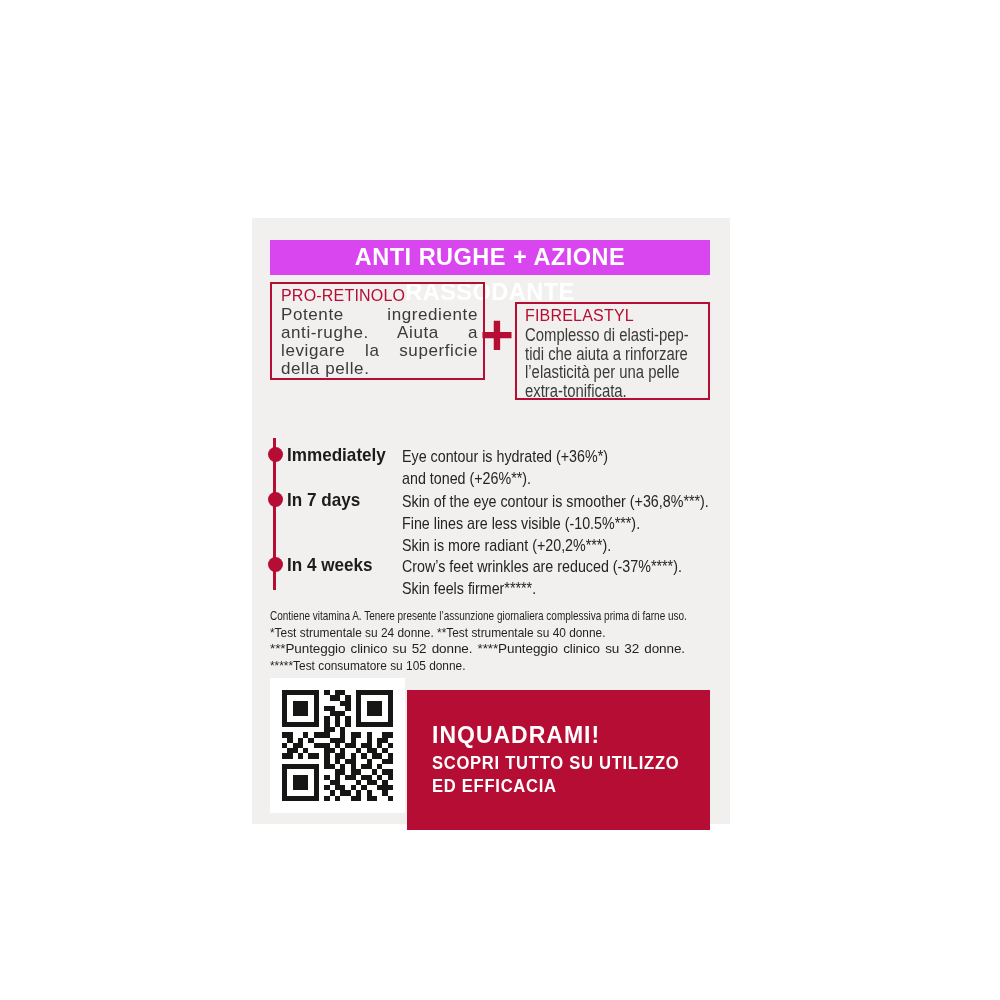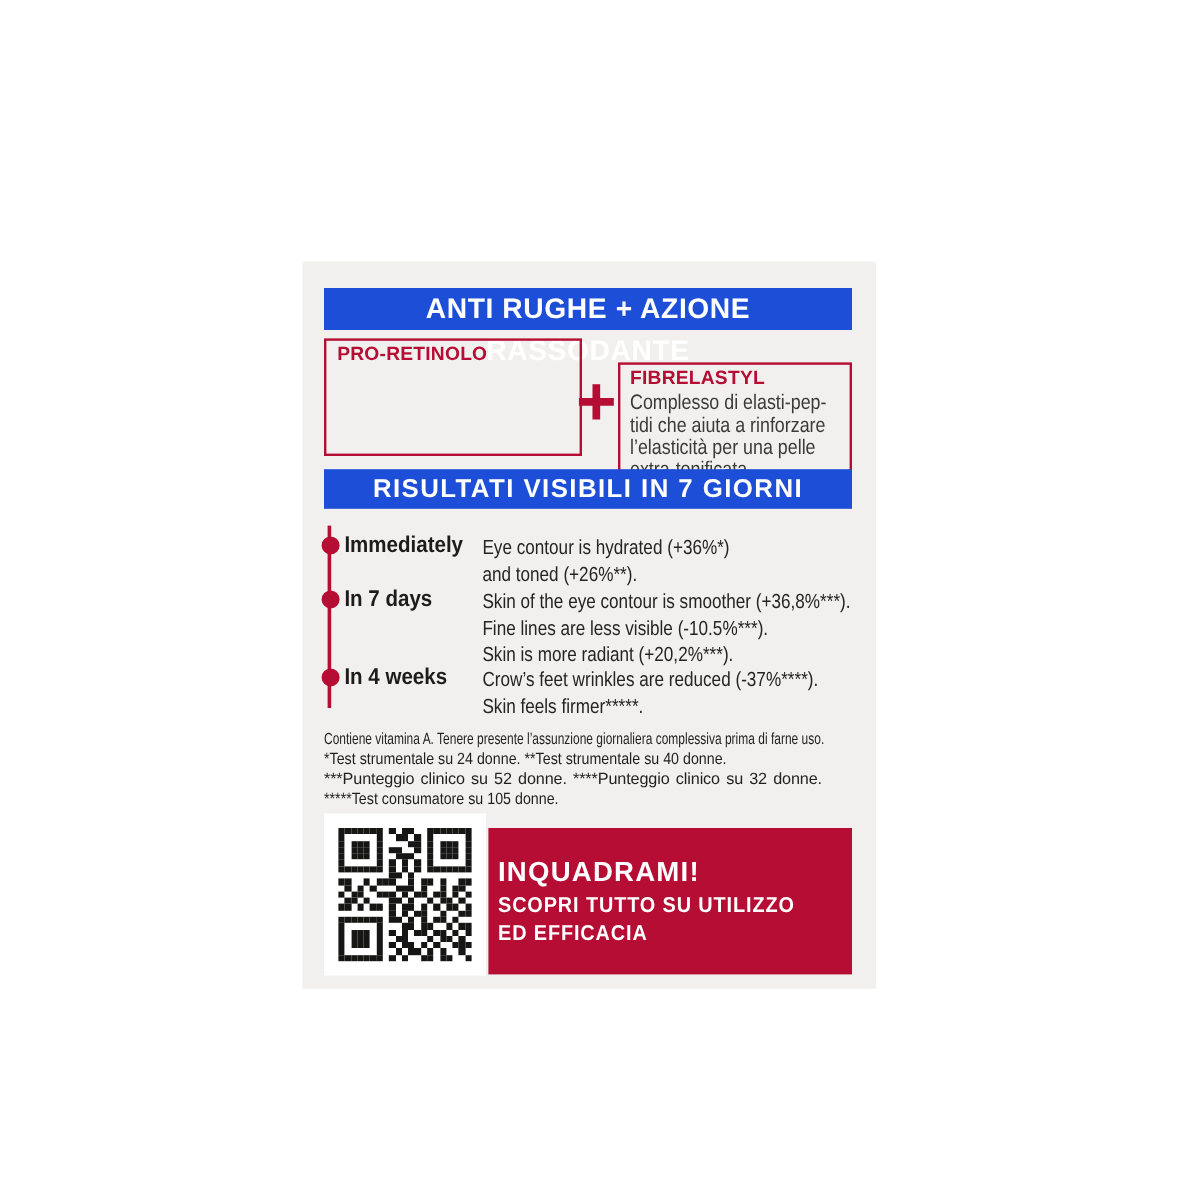--- a/index.html
+++ b/index.html
@@ -6,33 +6,33 @@
   html,body { background:#ffffff; }
   .page {
     position:relative; width:1000px; height:1000px; background:#ffffff;
     font-family:"Liberation Sans", sans-serif; overflow:hidden;
   }
   .panel {
     position:absolute; left:252px; top:218px; width:478px; height:606px;
     background:#f1f0ee;
   }
   .banner {
-    position:absolute; left:18px; width:440px; background:#1d4ed8;
+    position:absolute; left:18px; width:440px; background:#d946ef;
     color:#ffffff; font-weight:bold; text-align:center;
   }
   .banner.claim { top:22px; height:35px; line-height:35px; font-size:23.5px; letter-spacing:0.5px; }
   .banner.results { top:173px; height:33px; line-height:33px; font-size:21.5px; letter-spacing:1.2px; }
 
   .ing-box {
     position:absolute; top:64px; height:98px; border:2px solid #b60d34;
     padding:3px 5px 3px 9px;
   }
   .ing-box.left { left:18px; width:215px; }
   .ing-box.right { left:263px; width:195px; padding-left:8px;margin-top:20px; }
-  .ing-heading { color:#b60d34; font-weight:bold; font-size:16px; letter-spacing:0.2px; line-height:18px; }
+  .ing-heading { color:#b60d34; font-weight:normal; font-size:16px; letter-spacing:0.2px; line-height:18px; }
   .ing-body-just {
     color:#3a3a38; font-size:17px; line-height:18px; letter-spacing:0.6px;
     text-align:justify; margin-top:1px;
   }
   .ing-body-cond {
     color:#3a3a38; font-size:17.5px; line-height:18.5px; white-space:pre;
     transform:scaleX(0.85); transform-origin:0 0; margin-top:1px;
   }
   .plus-sign {
     position:absolute; left:228px; top:89px; width:34px; height:60px;
@@ -62,53 +62,53 @@
 
   .qr-box {
     position:absolute; left:18px; top:460px; width:135px; height:135px; background:#ffffff;
   }
   .qr-grid {
     display:grid; grid-template-columns:repeat(21,1fr); grid-template-rows:repeat(21,1fr);
     width:111px; height:111px; margin:12px;
   }
   .qr-grid .m { background:#161615; }
   .qr-banner {
-    position:absolute; left:155px; top:472px; width:303px; height:122px; background:#b60d34;
+    position:absolute; left:155px; top:472px; width:303px; height:140px; background:#b60d34;
     color:#ffffff; display:flex; flex-direction:column; justify-content:center;
-    padding-left:8px;
+    padding-left:25px;
   }
   .qr-title { font-size:23px; font-weight:bold; letter-spacing:1px; line-height:27px; }
   .qr-subtitle {
     font-size:18px; font-weight:bold; letter-spacing:0.8px; line-height:23px;
     white-space:pre-line; transform:scaleX(0.92); transform-origin:0 50%; margin-top:3px;
   }
 </style>
 </head>
 <body>
 
 <div class="page">
   <div class="panel">
 
     <div class="banner claim">ANTI RUGHE + AZIONE RASSODANTE</div>
 
     <div class="ing-box left">
       <div class="ing-heading">PRO-RETINOLO</div>
+      <div class="ing-body-just">Potente ingrediente anti-rughe. Aiuta a levigare la superficie della pelle.</div>
     </div>
 
     <div class="plus-sign">+</div>
 
     <div class="ing-box right">
       <div class="ing-heading">FIBRELASTYL</div>
       <div class="ing-body-cond">Complesso di elasti-pep-
 tidi che aiuta a rinforzare
 l’elasticità per una pelle
 extra-tonificata.</div>
     </div>
 
-    <div class="banner results">RISULTATI VISIBILI IN 7 GIORNI</div>
 
     <div>
       <div class="tl-line"></div>
       <div class="tl-dot d0"></div>
       <div class="tl-dot d1"></div>
       <div class="tl-dot d2"></div>
 
       <div class="tl-label r0">Immediately</div>
       <div class="tl-desc r0">Eye contour is hydrated (+36%*)
 and toned (+26%**).</div>

